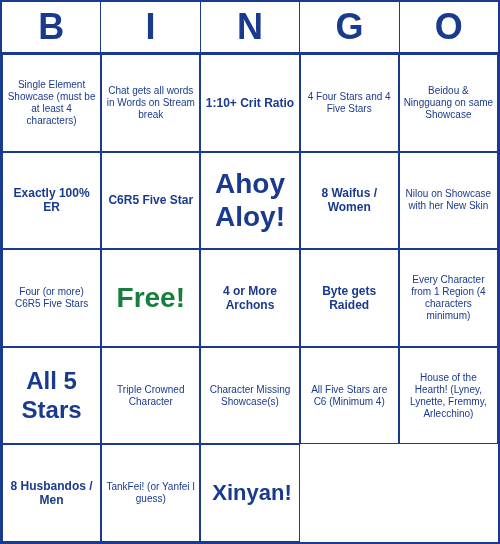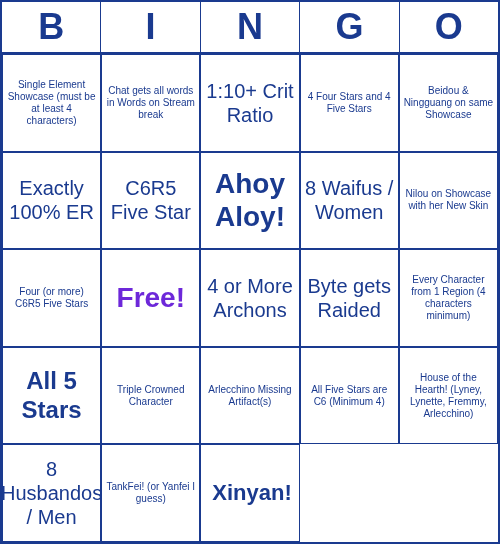--- a/index.html
+++ b/index.html
@@ -48,36 +48,36 @@
       justify-content: center;
       text-align: center;
       padding: 3px;
       color: #1a3a8f;
       font-size: 10px;
       line-height: 1.2;
       background: white;
       overflow: hidden;
     }
     .bingo-cell.large-text {
-      font-size: 20px;
-      font-weight: normal;
+      font-size: 12px;
+      font-weight: bold;
     }
     .bingo-cell.xlarge-text {
       font-size: 22px;
       font-weight: bold;
       padding-left: 7px;
     }
     .bingo-cell.xxlarge-text {
       font-size: 24px;
       font-weight: bold;
     }
     .bingo-cell.free-cell {
       font-size: 28px;
       font-weight: bold;
-      color: #6d28d9;
+      color: #15803d;
       background: white;
     }
     .bingo-cell.ahoy-cell {
       font-size: 28px;
       font-weight: bold;
     }
     .bingo-cell.small-medium-text {
       font-size: 11px;
       font-weight: bold;
     }
@@ -104,20 +104,20 @@
       <div class="bingo-cell ahoy-cell">Ahoy Aloy!</div>
       <div class="bingo-cell large-text">8 Waifus / Women</div>
       <div class="bingo-cell ">Nilou on Showcase with her New Skin</div>
       <div class="bingo-cell ">Four (or more) C6R5 Five Stars</div>
       <div class="bingo-cell free-cell">Free!</div>
       <div class="bingo-cell large-text">4 or More Archons</div>
       <div class="bingo-cell large-text">Byte gets Raided</div>
       <div class="bingo-cell ">Every Character from 1 Region (4 characters minimum)</div>
       <div class="bingo-cell xxlarge-text">All 5 Stars</div>
       <div class="bingo-cell ">Triple Crowned Character</div>
-      <div class="bingo-cell ">Arlecchino Missing Artifact(s)</div>
+      <div class="bingo-cell ">Character Missing Showcase(s)</div>
       <div class="bingo-cell ">All Five Stars are C6 (Minimum 4)</div>
       <div class="bingo-cell ">House of the Hearth! (Lyney, Lynette, Fremmy, Arlecchino)</div>
       <div class="bingo-cell large-text">8 Husbandos / Men</div>
       <div class="bingo-cell ">TankFei! (or Yanfei I guess)</div>
       <div class="bingo-cell xlarge-text">Xinyan!</div>
     </div>
 </div>
 
 </body></html>

